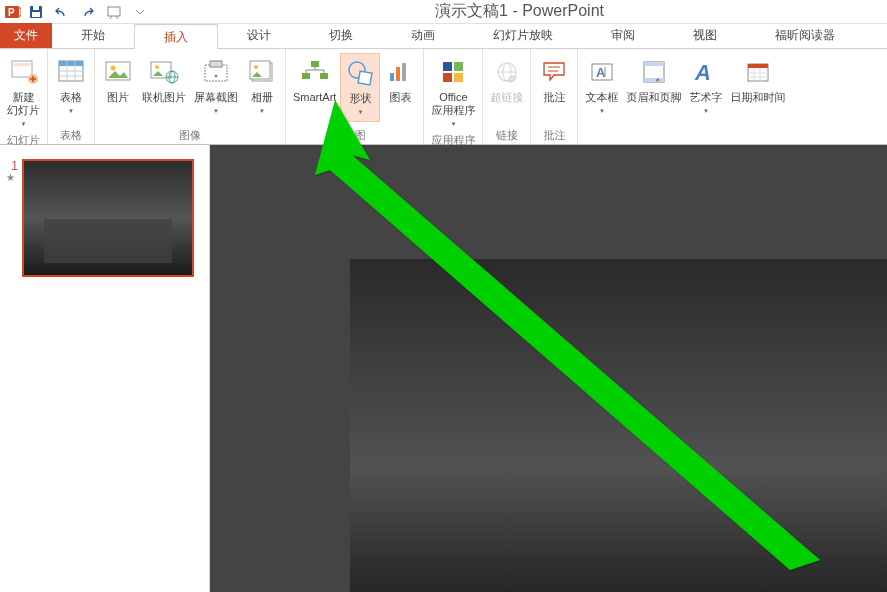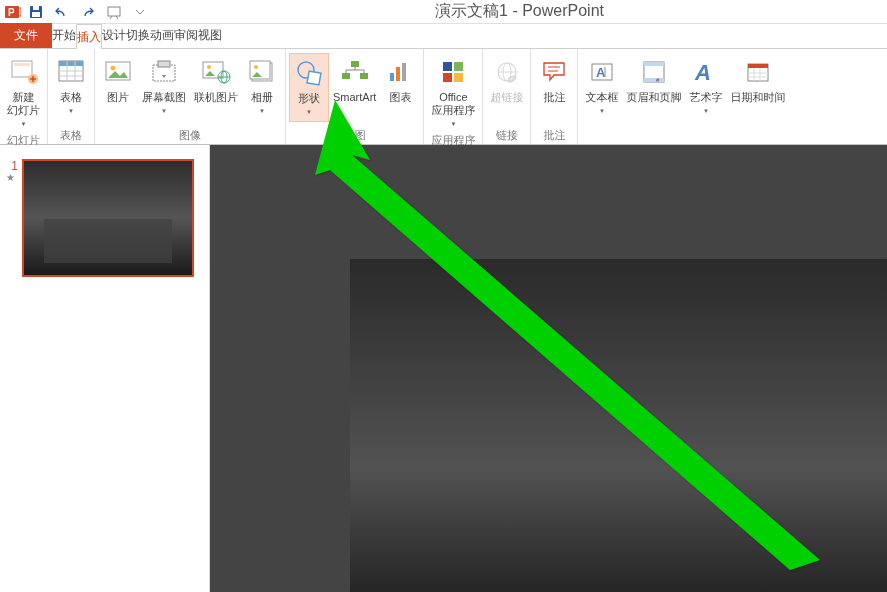--- a/index.html
+++ b/index.html
@@ -6,21 +6,21 @@
 body { width: 887px; height: 592px; overflow: hidden; background: #fff; position: relative; }
 
 .titlebar { height: 24px; background: #fff; display: flex; align-items: center; border-bottom: 1px solid #e0e0e0; }
 .titlebar-left { display: flex; align-items: center; gap: 2px; padding-left: 4px; }
 .app-icon { width: 18px; height: 18px; display: flex; align-items: center; justify-content: center; }
 .qat-btn { width: 24px; height: 22px; display: flex; align-items: center; justify-content: center; cursor: pointer; }
 .titlebar-center { flex: 1; text-align: center; font-size: 16px; color: #555; }
 
 .tabbar { height: 25px; background: #fff; display: flex; align-items: flex-end; border-bottom: 1px solid #d0d0d0; }
 .file-tab { background: #d24726; color: #fff; font-size: 12px; padding: 4px 14px; height: 25px; display: flex; align-items: center; cursor: pointer; }
-.tab { font-size: 12px; color: #444; padding: 4px 0; height: 25px; display: flex; align-items: center; cursor: pointer; }
+.tab { font-size: 12px; color: #444; padding: 4px 29px; height: 25px; display: flex; align-items: center; cursor: pointer; }
 .tab.active { background: #fff; color: #c2410c; font-weight: 400; border-top: 1px solid #d0d0d0; border-left: 1px solid #d0d0d0; border-right: 1px solid #d0d0d0; margin-bottom: -1px; }
 
 .ribbon { height: 96px; background: #fff; border-bottom: 1px solid #c0c0c0; box-shadow: 0 1px 2px rgba(0,0,0,0.05); display: flex; }
 .rgroup { display: flex; flex-direction: column; position: relative; border-right: 1px solid #e0e0e0; }
 .rgroup-row { flex: 1; display: flex; align-items: flex-start; padding: 4px 3px 0 3px; }
 .rgroup-label { font-size: 11px; color: #777; text-align: center; height: 16px; line-height: 14px; }
 .rbtn { display: flex; flex-direction: column; align-items: center; justify-content: flex-start; padding: 2px 4px; min-width: 40px; cursor: pointer; font-size: 11px; color: #444; line-height: 13px; }
 .rbtn.highlighted { background: #fbe0d2; border: 1px solid #f4c3a8; }
 .rbtn .icon { height: 34px; display: flex; align-items: center; justify-content: center; margin-bottom: 2px; }
 .rbtn .lbl { text-align: center; white-space: nowrap; }
@@ -86,22 +86,24 @@
   <div class="titlebar-center">演示文稿1 - PowerPoint</div>
 </div>
 
 <div class="tabbar">
   <div class="file-tab">文件</div>
   <div class="tab">开始</div>
   <div class="tab active">插入</div>
   <div class="tab">设计</div>
   <div class="tab">切换</div>
   <div class="tab">动画</div>
+  <div class="tab">幻灯片放映</div>
   <div class="tab">审阅</div>
   <div class="tab">视图</div>
+  <div class="tab">福昕阅读器</div>
 </div>
 
 <div class="ribbon">
 
   <div class="rgroup">
     <div class="rgroup-row">
       <div class="rbtn">
         <span class="icon">
           <svg width="30" height="30">
               <rect x="3" y="4" width="20" height="16" fill="#fff" stroke="#aaa"></rect>
@@ -143,87 +145,87 @@
     <div class="rgroup-row">
       <div class="rbtn">
         <span class="icon">
           <svg width="28" height="26">
               <rect x="2" y="3" width="24" height="18" fill="#fff" stroke="#999"></rect>
               <circle cx="9" cy="9" r="2.5" fill="#f4b942"></circle>
               <path d="M4 19 L11 12 L16 17 L20 13 L24 19 Z" fill="#7ab55c"></path>
             </svg>
         </span>
         <span class="lbl">图片</span>
-      </div>
-      <div class="rbtn">
-        <span class="icon">
-          <svg width="28" height="26">
-              <rect x="3" y="6" width="22" height="16" fill="#fff" stroke="#888" stroke-dasharray="2 1"></rect>
-              <rect x="8" y="2" width="12" height="6" fill="#ddd" stroke="#888"></rect>
-              <path d="M12 16 L16 16 L14 19 Z" fill="#888"></path>
-            </svg>
-        </span>
-        <span class="lbl">屏幕截图</span>
-        <span class="dd">▼</span>
       </div>
       <div class="rbtn">
         <span class="icon">
           <svg width="30" height="26">
               <rect x="2" y="3" width="20" height="16" fill="#fff" stroke="#999"></rect>
               <circle cx="8" cy="8" r="2" fill="#f4b942"></circle>
               <path d="M4 17 L9 12 L14 17 Z" fill="#7ab55c"></path>
               <circle cx="23" cy="18" r="6" fill="none" stroke="#4a8" stroke-width="1"></circle>
               <ellipse cx="23" cy="18" rx="3" ry="6" fill="none" stroke="#4a8" stroke-width="1"></ellipse>
               <line x1="17" y1="18" x2="29" y2="18" stroke="#4a8"></line>
             </svg>
         </span>
         <span class="lbl">联机图片</span>
       </div>
       <div class="rbtn">
         <span class="icon">
           <svg width="28" height="26">
+              <rect x="3" y="6" width="22" height="16" fill="#fff" stroke="#888" stroke-dasharray="2 1"></rect>
+              <rect x="8" y="2" width="12" height="6" fill="#ddd" stroke="#888"></rect>
+              <path d="M12 16 L16 16 L14 19 Z" fill="#888"></path>
+            </svg>
+        </span>
+        <span class="lbl">屏幕截图</span>
+        <span class="dd">▼</span>
+      </div>
+      <div class="rbtn">
+        <span class="icon">
+          <svg width="28" height="26">
               <rect x="4" y="4" width="20" height="18" fill="#fff" stroke="#999"></rect>
               <rect x="2" y="2" width="20" height="18" fill="#fff" stroke="#999"></rect>
               <circle cx="8" cy="8" r="2" fill="#f4b942"></circle>
               <path d="M4 18 L9 13 L14 18 Z" fill="#7ab55c"></path>
             </svg>
         </span>
         <span class="lbl">相册</span>
         <span class="dd">▼</span>
       </div>
     </div>
     <div class="rgroup-label">图像</div>
   </div>
 
   <div class="rgroup">
     <div class="rgroup-row">
-      <div class="rbtn highlighted">
-        <span class="icon">
-          <svg width="28" height="28">
-              <circle cx="11" cy="11" r="8" fill="none" stroke="#5b9bd5" stroke-width="1.5"></circle>
-              <rect x="13" y="13" width="12" height="12" fill="#fff" stroke="#5b9bd5" stroke-width="1.5" transform="rotate(10 19 19)"></rect>
-            </svg>
-        </span>
-        <span class="lbl">形状</span>
-        <span class="dd">▼</span>
-      </div>
       <div class="rbtn">
         <span class="icon">
           <svg width="30" height="26">
               <rect x="11" y="2" width="8" height="6" fill="#70ad47"></rect>
               <rect x="2" y="14" width="8" height="6" fill="#70ad47"></rect>
               <rect x="20" y="14" width="8" height="6" fill="#70ad47"></rect>
               <line x1="15" y1="8" x2="15" y2="11" stroke="#888"></line>
               <line x1="6" y1="14" x2="6" y2="11" stroke="#888"></line>
               <line x1="24" y1="14" x2="24" y2="11" stroke="#888"></line>
               <line x1="6" y1="11" x2="24" y2="11" stroke="#888"></line>
             </svg>
         </span>
         <span class="lbl">SmartArt</span>
       </div>
+      <div class="rbtn highlighted">
+        <span class="icon">
+          <svg width="28" height="28">
+              <circle cx="11" cy="11" r="8" fill="none" stroke="#5b9bd5" stroke-width="1.5"></circle>
+              <rect x="13" y="13" width="12" height="12" fill="#fff" stroke="#5b9bd5" stroke-width="1.5" transform="rotate(10 19 19)"></rect>
+            </svg>
+        </span>
+        <span class="lbl">形状</span>
+        <span class="dd">▼</span>
+      </div>
       <div class="rbtn">
         <span class="icon">
           <svg width="26" height="26">
               <rect x="3" y="14" width="4" height="8" fill="#5b9bd5"></rect>
               <rect x="9" y="8" width="4" height="14" fill="#ed7d31"></rect>
               <rect x="15" y="4" width="4" height="18" fill="#a5a5a5"></rect>
             </svg>
         </span>
         <span class="lbl">图表</span>
       </div>

